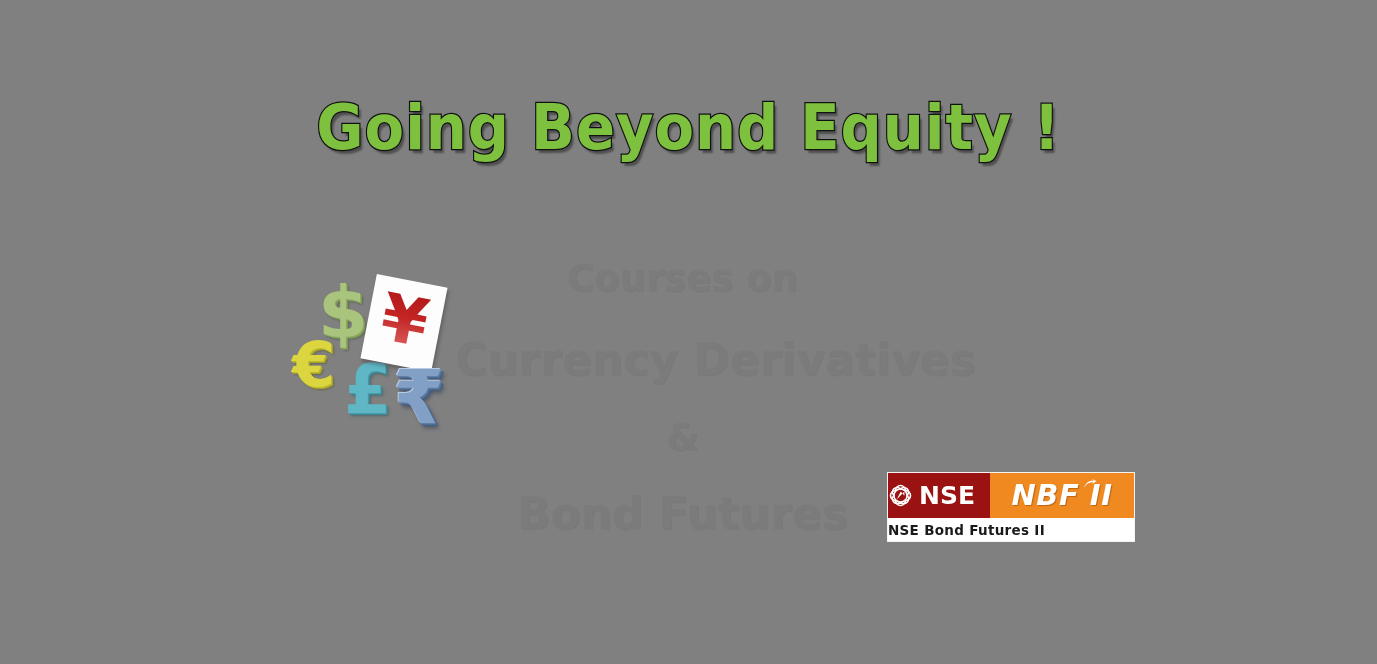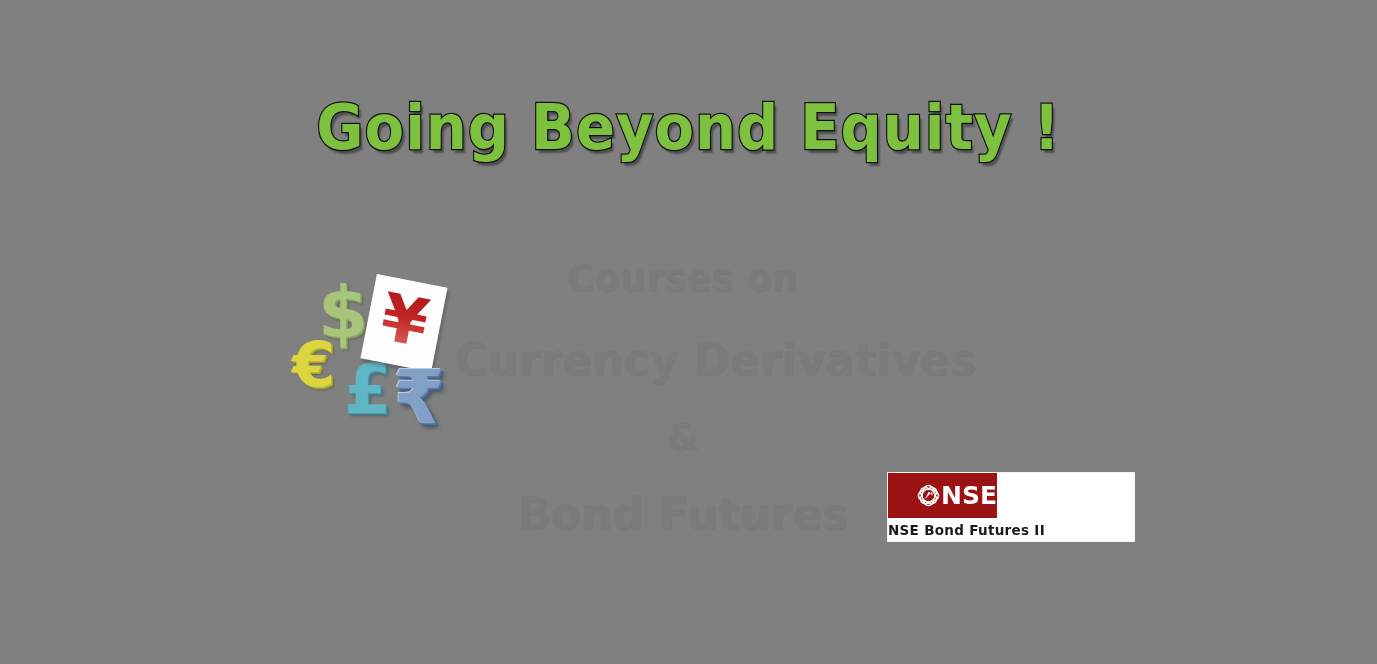--- a/index.html
+++ b/index.html
@@ -177,21 +177,22 @@
   .logo-bar {
     display: flex;
     height: 45px;
     width: 100%;
   }
   .logo-left {
     background: #9b1212;
     flex: 0 0 102px;
     display: flex;
     align-items: center;
-    padding-left: 28px;
+    gap: 6px;
+    padding-left: 0;
   }
   .nse-emblem {
     width: 25px;
     height: 25px;
     flex: 0 0 25px;
   }
   .nse-word {
     color: #ffffff;
     font-family: "DejaVu Sans", sans-serif;
     font-weight: bold;
@@ -278,20 +279,26 @@
           <g fill="none" stroke="#ffffff" stroke-width="2.1">
             <circle cx="16" cy="16" r="8.5"></circle>
             <path d="M16 7.5 A6 6 0 0 1 24.5 16 A6 6 0 0 1 16 24.5 A6 6 0 0 1 7.5 16 A6 6 0 0 1 16 7.5 Z"></path>
             <path d="M9.6 9.6 A5.6 5.6 0 0 1 22.4 9.6 A5.6 5.6 0 0 1 22.4 22.4 A5.6 5.6 0 0 1 9.6 22.4 A5.6 5.6 0 0 1 9.6 9.6 Z"></path>
           </g>
           <path d="M11 21 L21 11 L21 16.4 L16.4 11 Z" fill="#ffffff"></path>
         </svg>
         <span class="nse-word">NSE</span>
       </div>
 
+      <div class="logo-right">
+        <span class="nbf-word">NBF II</span>
+        <svg class="nbf-arrow" viewBox="0 0 14 11">
+          <path d="M1 9 C3 2.5 7 1.4 11 1.7 L8.6 0 L13.5 1.9 L9.2 5 L10.1 3.2 C6.8 3.0 3.6 4.4 1 9 Z" fill="#ffffff"></path>
+        </svg>
+      </div>
     </div>
 
     <div class="logo-caption">
       <span>NSE Bond Futures II</span>
     </div>
   </div>
 
 </div>
 
 </body></html>

